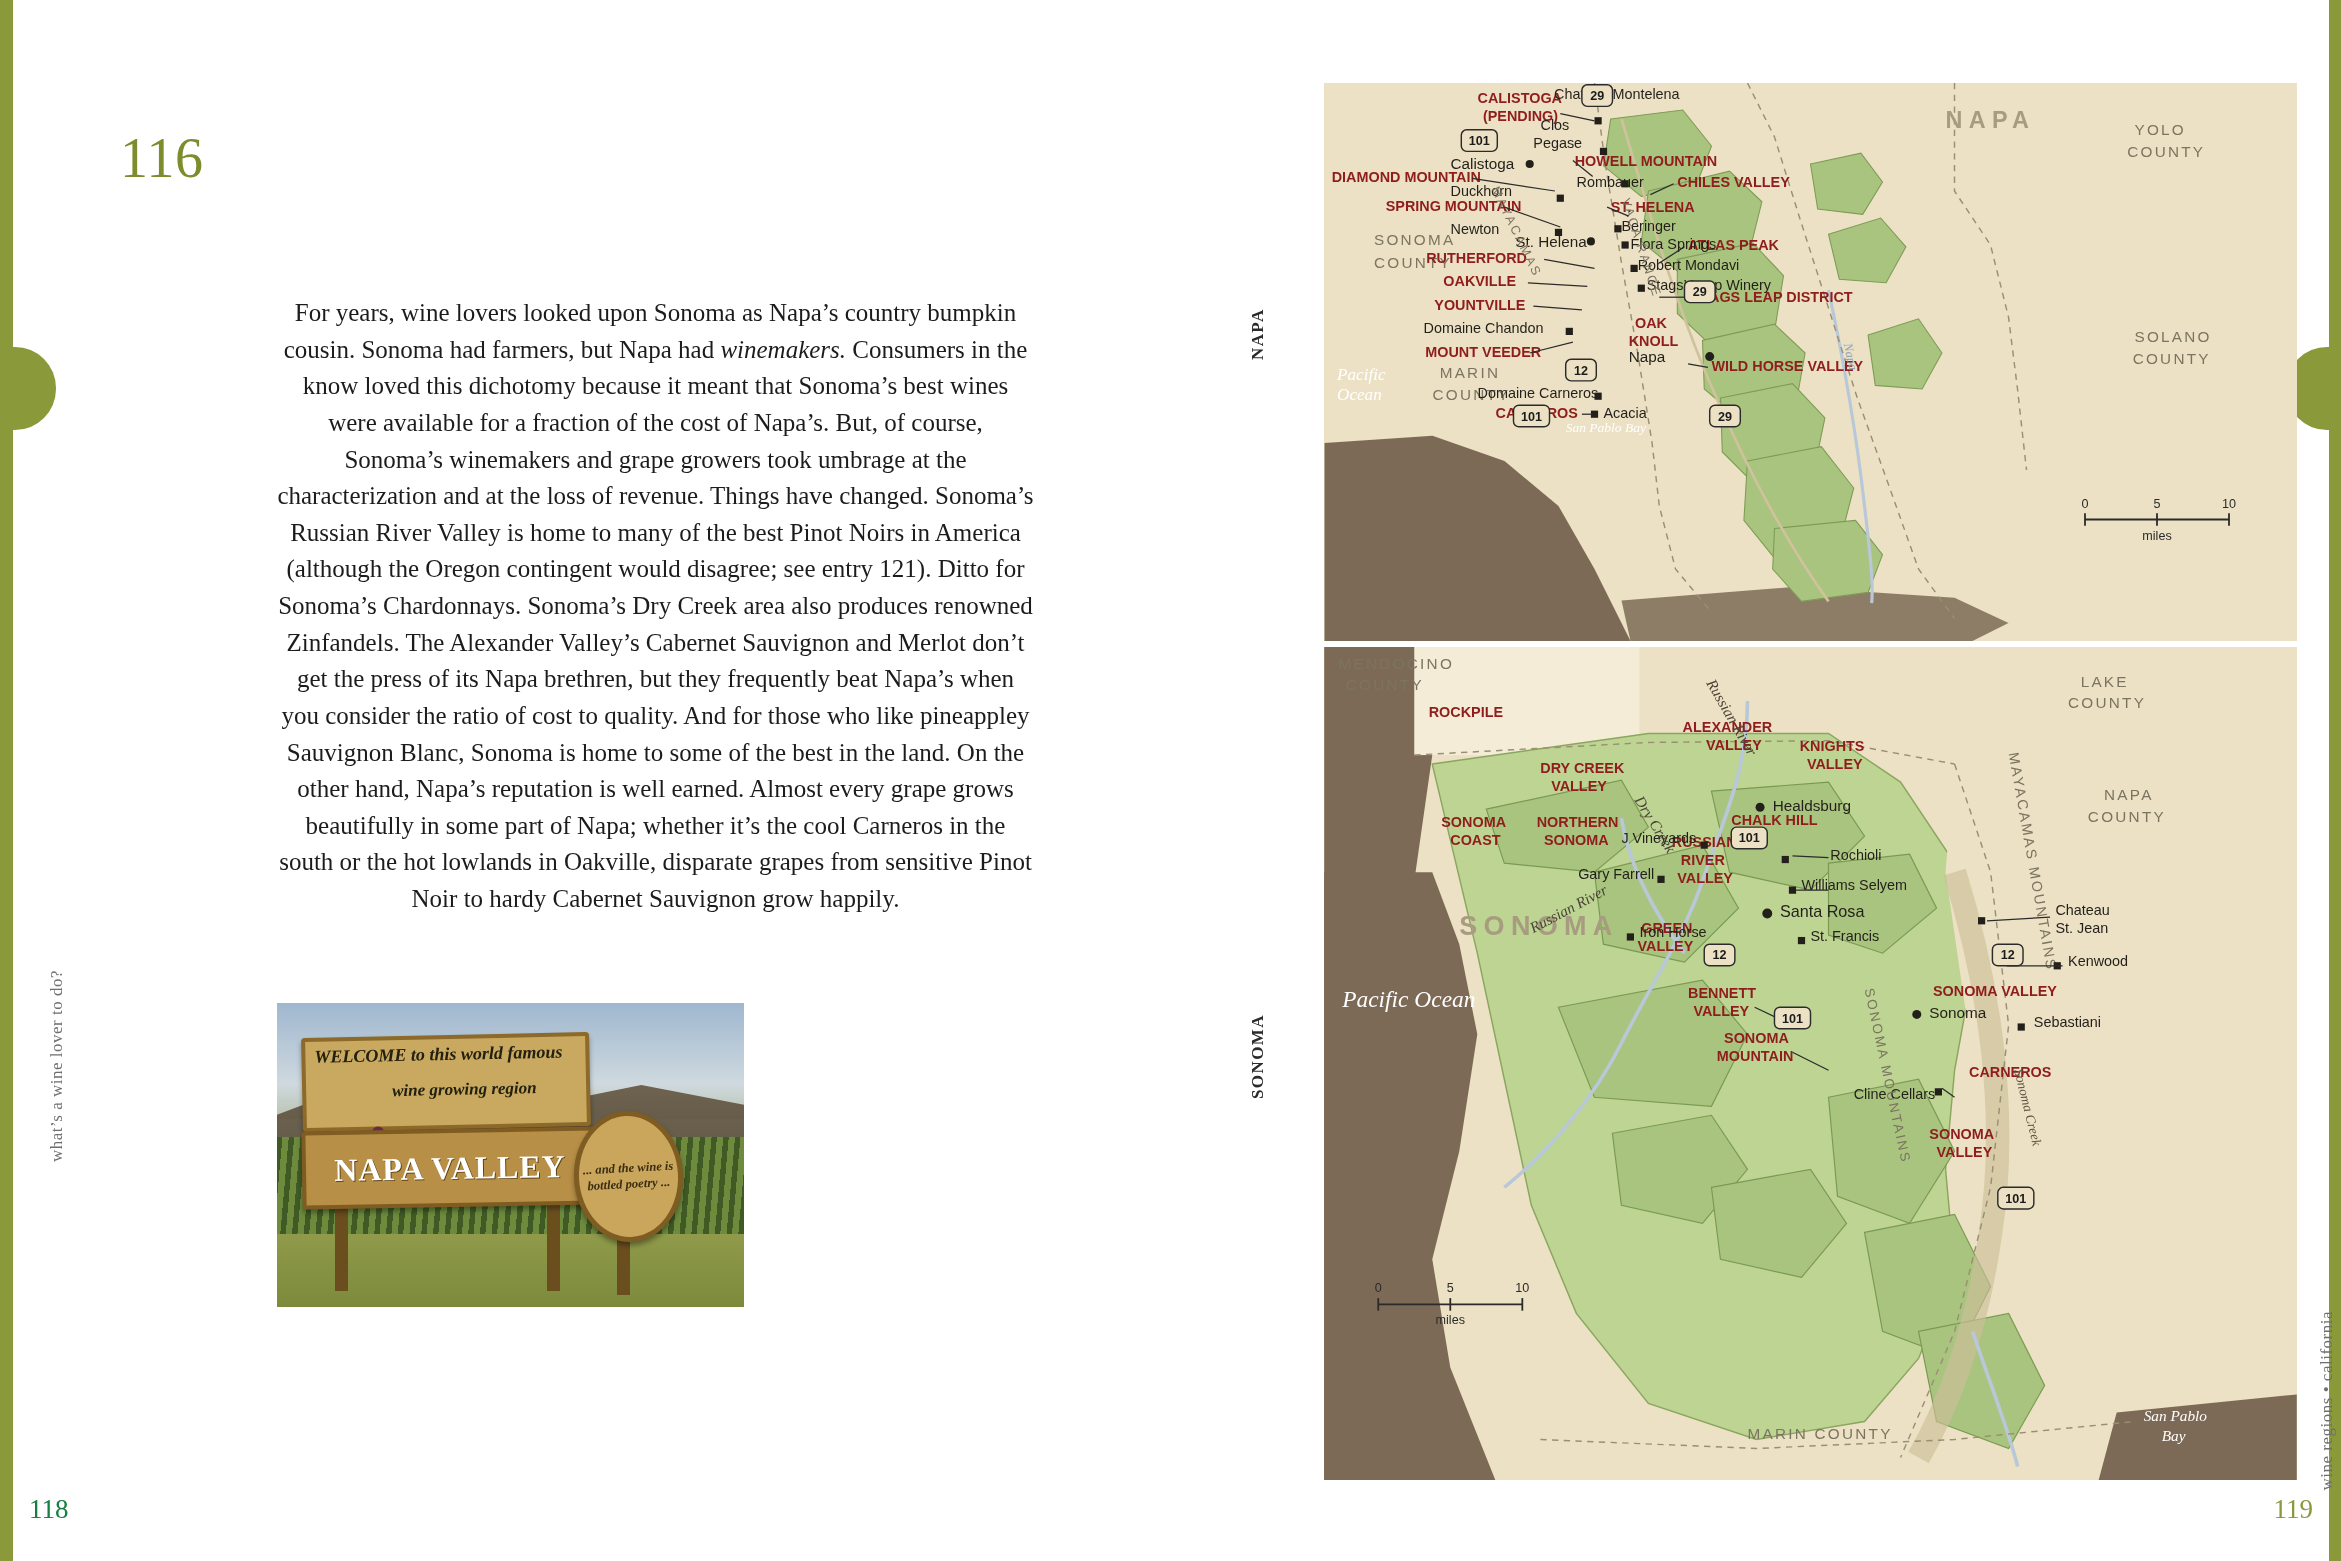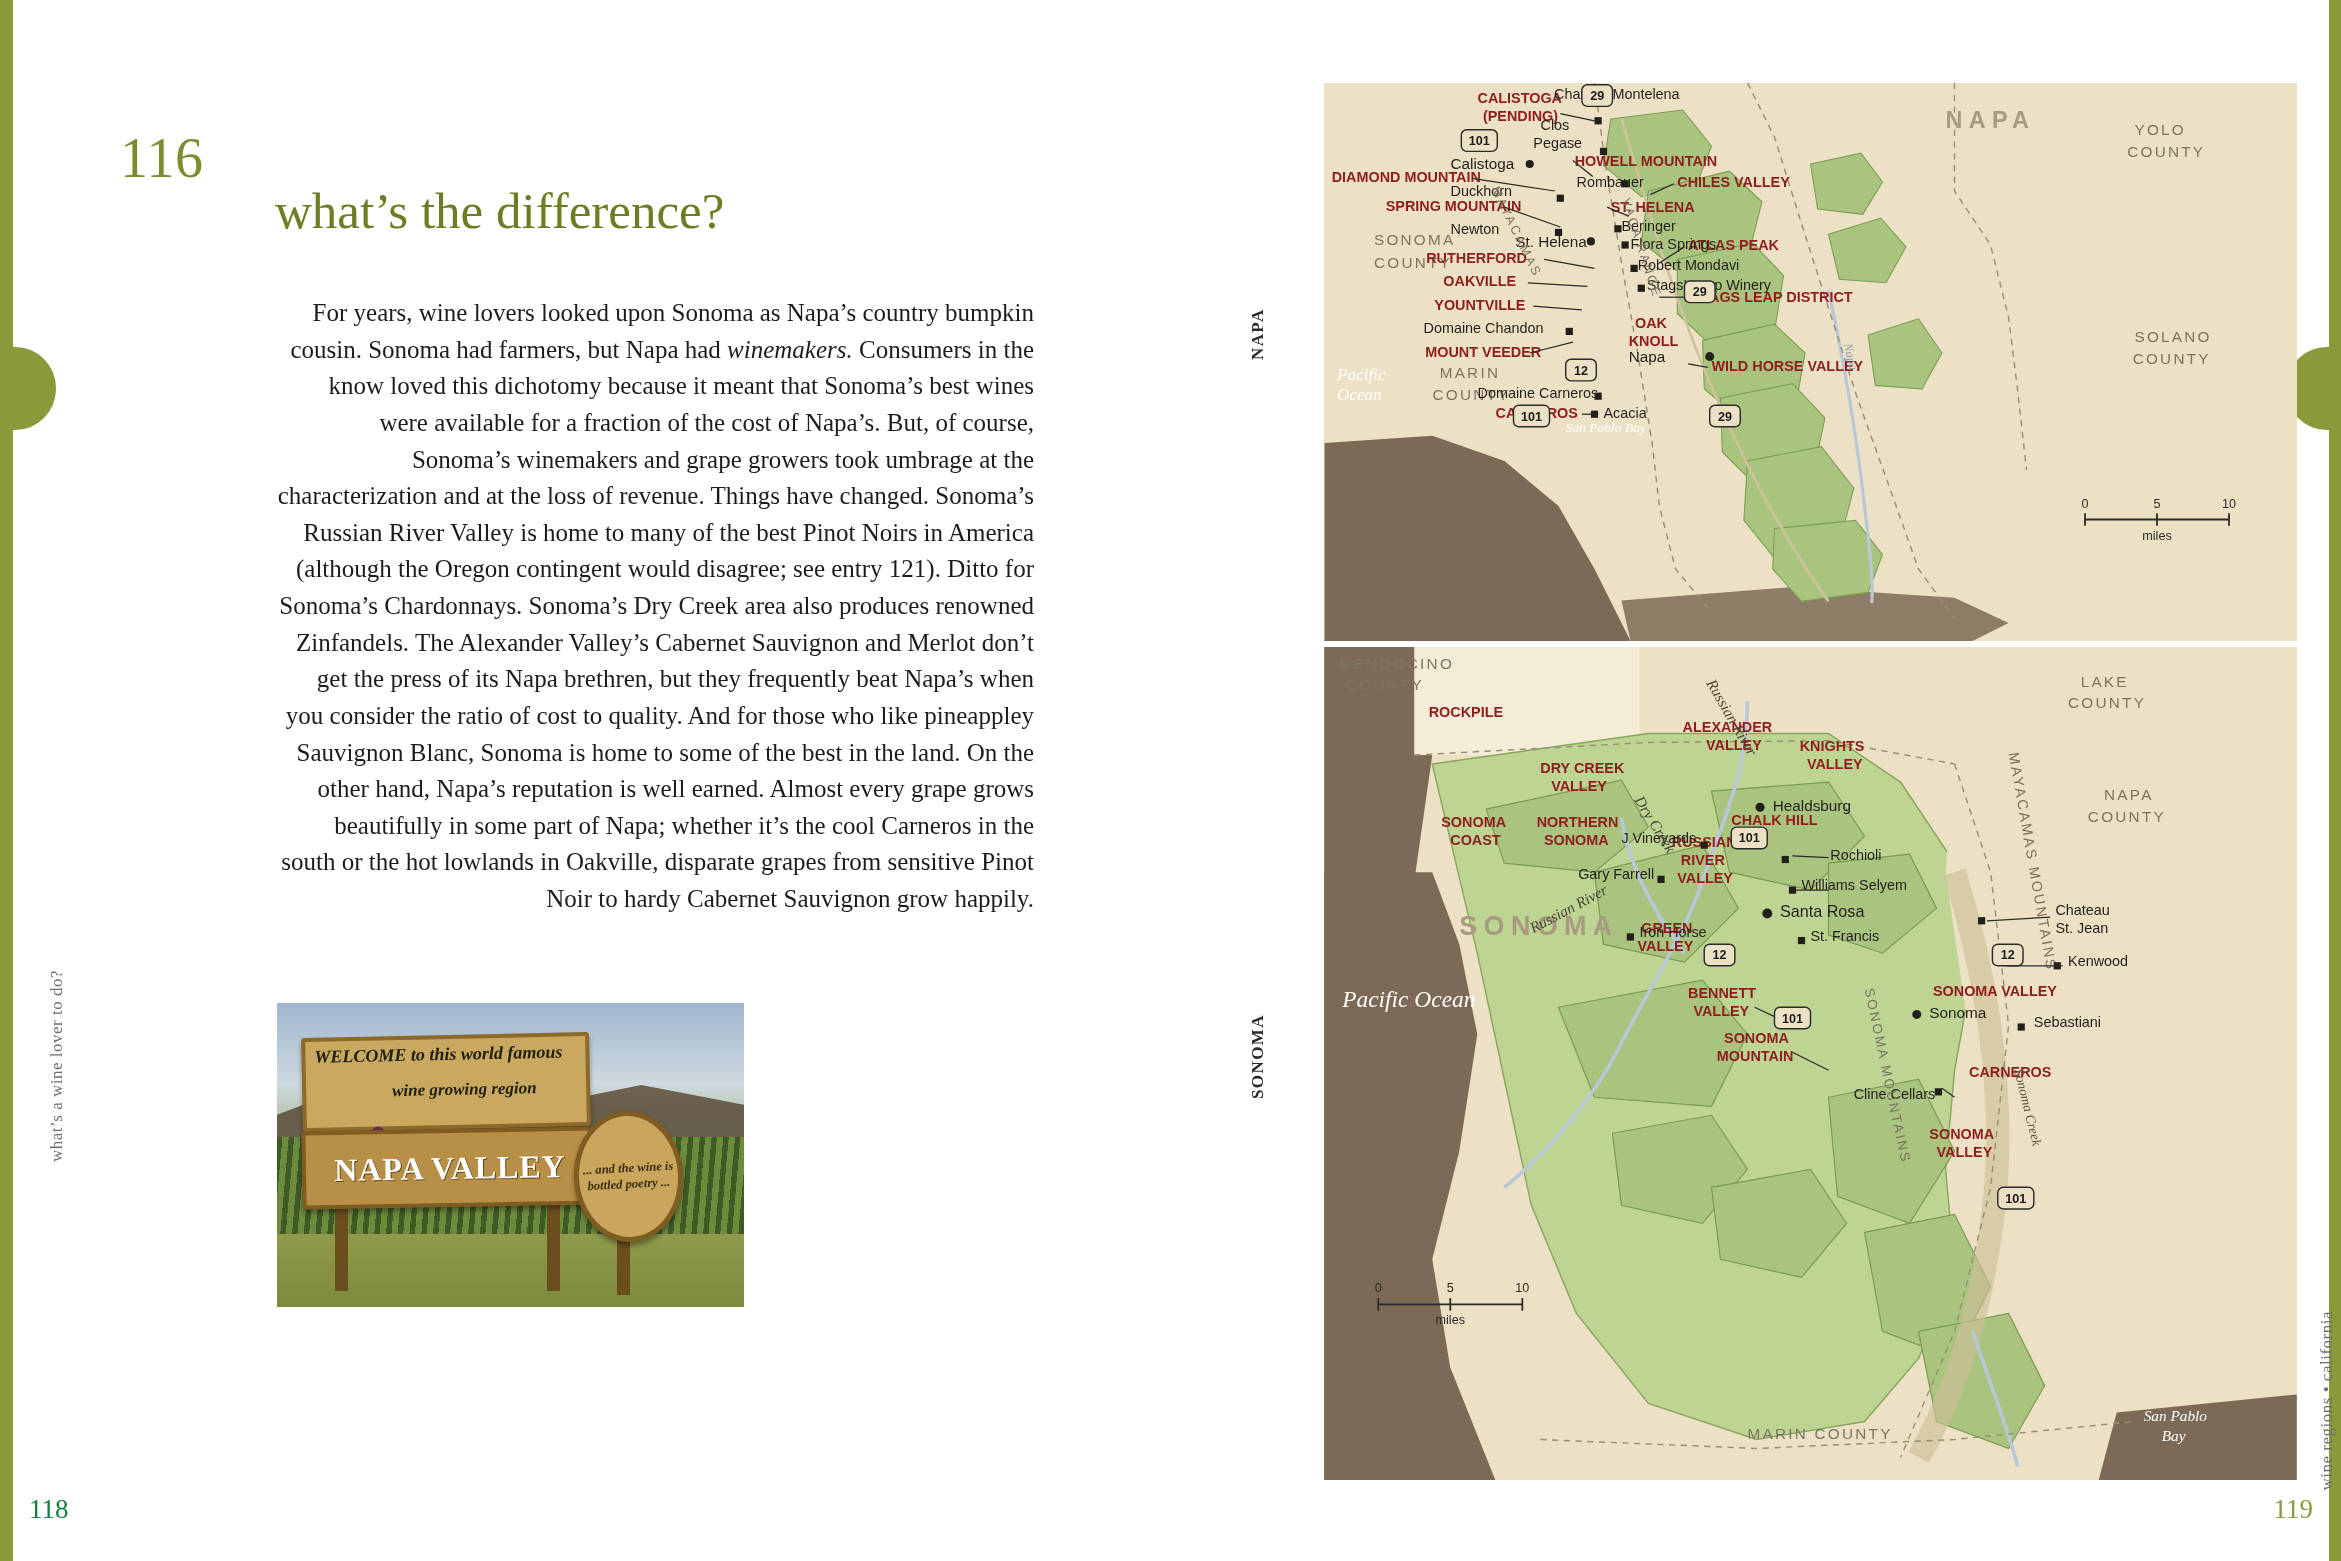--- a/index.html
+++ b/index.html
@@ -40,21 +40,21 @@
     position: absolute; left: 120px; top: 126px;
     font-size: 56px; color: #7d8c2c; letter-spacing: 0.5px;
   }
   .headline {
     position: absolute; left: 275px; top: 123px; width: 649px;
     font-size: 51px; line-height: 1.16; color: #6f7c23;
   }
   .body-text {
     position: absolute; left: 277px; top: 295px; width: 757px;
     font-size: 25px; line-height: 1.465; color: #1c1c1c;
-    text-align: right;
+    text-align: center;
   }
   .body-text em { font-style: italic; }
 
   
   .photo-wrap {
     position: absolute; left: 277px; top: 1003px; width: 467px; height: 304px;
     overflow: hidden;
   }
   .photo-sky {
     position: absolute; left: 0; top: 0; width: 100%; height: 38%;
@@ -184,21 +184,20 @@
 <div class="edge-right"></div>
 <div class="tab-left"></div>
 <div class="tab-right"></div>
 
 <div class="left-page">
 
   <div class="entry-number">116</div>
 
   <div class="headline">
     <br>
-    <span>what’s the difference?</span>
   </div>
 
   <div class="body-text">
     <span>For years, wine lovers looked upon Sonoma as Napa’s country bumpkin cousin. Sonoma had farmers, but Napa had </span><em>winemakers.</em><span> Consumers in the know loved this dichotomy because it meant that Sonoma’s best wines were available for a fraction of the cost of Napa’s. But, of course, Sonoma’s winemakers and grape growers took umbrage at the characterization and at the loss of revenue. Things have changed. Sonoma’s Russian River Valley is home to many of the best Pinot Noirs in America (although the Oregon contingent would disagree; see entry 121). Ditto for Sonoma’s Chardonnays. Sonoma’s Dry Creek area also produces renowned Zinfandels. The Alexander Valley’s Cabernet Sauvignon and Merlot don’t get the press of its Napa brethren, but they frequently beat Napa’s when you consider the ratio of cost to quality. And for those who like pineappley Sauvignon Blanc, Sonoma is home to some of the best in the land. On the other hand, Napa’s reputation is well earned. Almost every grape grows beautifully in some part of Napa; whether it’s the cool Carneros in the south or the hot lowlands in Oakville, disparate grapes from sensitive Pinot Noir to hardy Cabernet Sauvignon grow happily.</span>
   </div>
 
   <div class="photo-wrap">
     <div class="photo-sky"></div>
     <div class="photo-hills"></div>
     <div class="photo-vines"></div>

